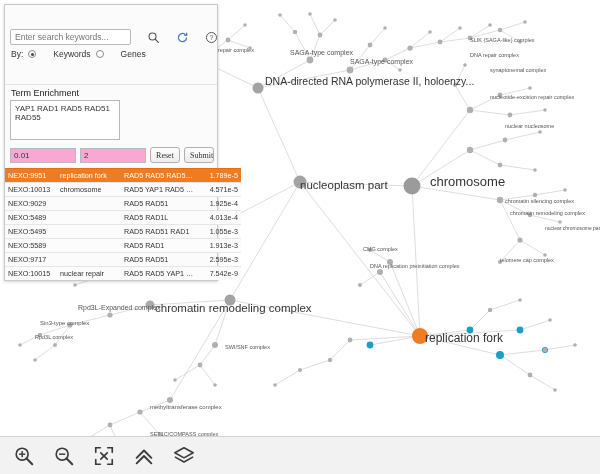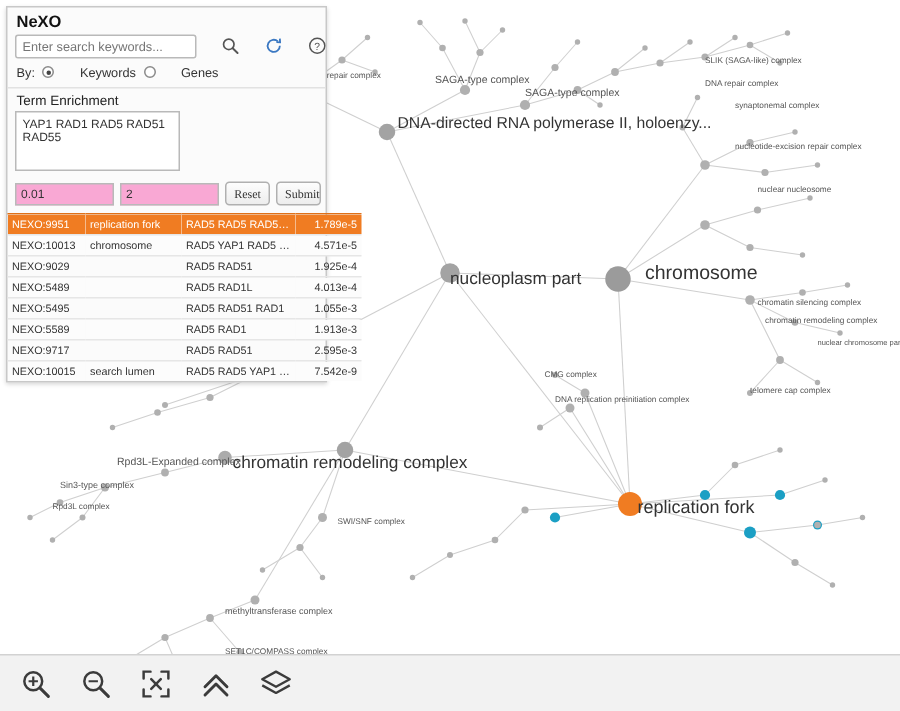--- a/index.html
+++ b/index.html
@@ -44,23 +44,24 @@
     z-index: 20;
   }
   .panel-title {
     padding: 4px 6px 2px 6px;
     font-size: 11px;
     font-weight: bold;
     color: #111;
   }
   .search-row {
     display: flex;
-    align-items: flex-start;
+    align-items: flex-end;
     padding: 0 5px 4px 5px;
     gap: 16px;
+    margin-top: 24px;
   }
   .search-input {
     flex: 1;
     height: 16px;
     border: 1px solid #b9b9b9;
     background: #fff;
     font-size: 8.5px;
     padding: 0 4px;
     color: #888;
     border-radius: 2px;
@@ -102,20 +103,21 @@
     border-radius: 50%;
     background: #444;
   }
   .radio-item { display:flex; align-items:center; gap:17px; }
 
   .section-head {
     padding: 3px 6px 2px 6px;
     font-size: 9px;
     color: #222;
     border-top: 1px solid #e2e2e2;
+    margin-top: 20px;
   }
   .term-area {
     margin: 0 5px 5px 5px;
     height: 40px;
     border: 1px solid #b9b9b9;
     background: #fff;
     font-size: 8px;
     color: #333;
     padding: 3px 4px;
     box-sizing: border-box;
@@ -454,21 +456,20 @@
         <text x="470" y="57" font-size="5.5" class="node-label" fill="#8f8f8f">DNA repair complex</text>
         <text x="490" y="72" font-size="5.5" class="node-label" fill="#8f8f8f">synaptonemal complex</text>
         <text x="500" y="262" font-size="5.5" class="node-label" fill="#8f8f8f">telomere cap complex</text>
         <text x="510" y="215" font-size="5.5" class="node-label" fill="#8f8f8f">chromatin remodeling complex</text>
         <text x="545" y="230" font-size="5" class="node-label" fill="#8f8f8f">nuclear chromosome part</text>
       </g>
   </svg>
 </div>
 
 <div id="nexo-panel">
-  <div class="panel-title">NeXO</div>
 
   <div class="search-row">
     <input class="search-input" value="" placeholder="Enter search keywords..." style="">
     <span class="icon-btn">
       <svg width="13" height="13" viewBox="0 0 16 16">
           <circle cx="6.8" cy="6.8" r="4.3" fill="none" stroke="#555" stroke-width="1.4"></circle>
           <line x1="10" y1="10" x2="14" y2="14" stroke="#555" stroke-width="1.6" stroke-linecap="round"></line>
         </svg>
     </span>
     <span class="icon-btn">
@@ -546,21 +547,21 @@
           <td class="col-p">1.913e-3</td>
         </tr>
         <tr>
           <td class="col-id">NEXO:9717</td>
           <td class="col-name"></td>
           <td class="col-genes">RAD5 RAD51</td>
           <td class="col-p">2.595e-3</td>
         </tr>
         <tr>
           <td class="col-id">NEXO:10015</td>
-          <td class="col-name">search lumen</td>
+          <td class="col-name">nuclear repair</td>
           <td class="col-genes">RAD5 RAD5 YAP1 RAD51 RAD1</td>
           <td class="col-p">7.542e-9</td>
         </tr>
       </tbody>
   </table>
 </div>
 
 <div id="bottom-toolbar">
   <span class="tool">
     <svg width="22" height="22" viewBox="0 0 24 24">

